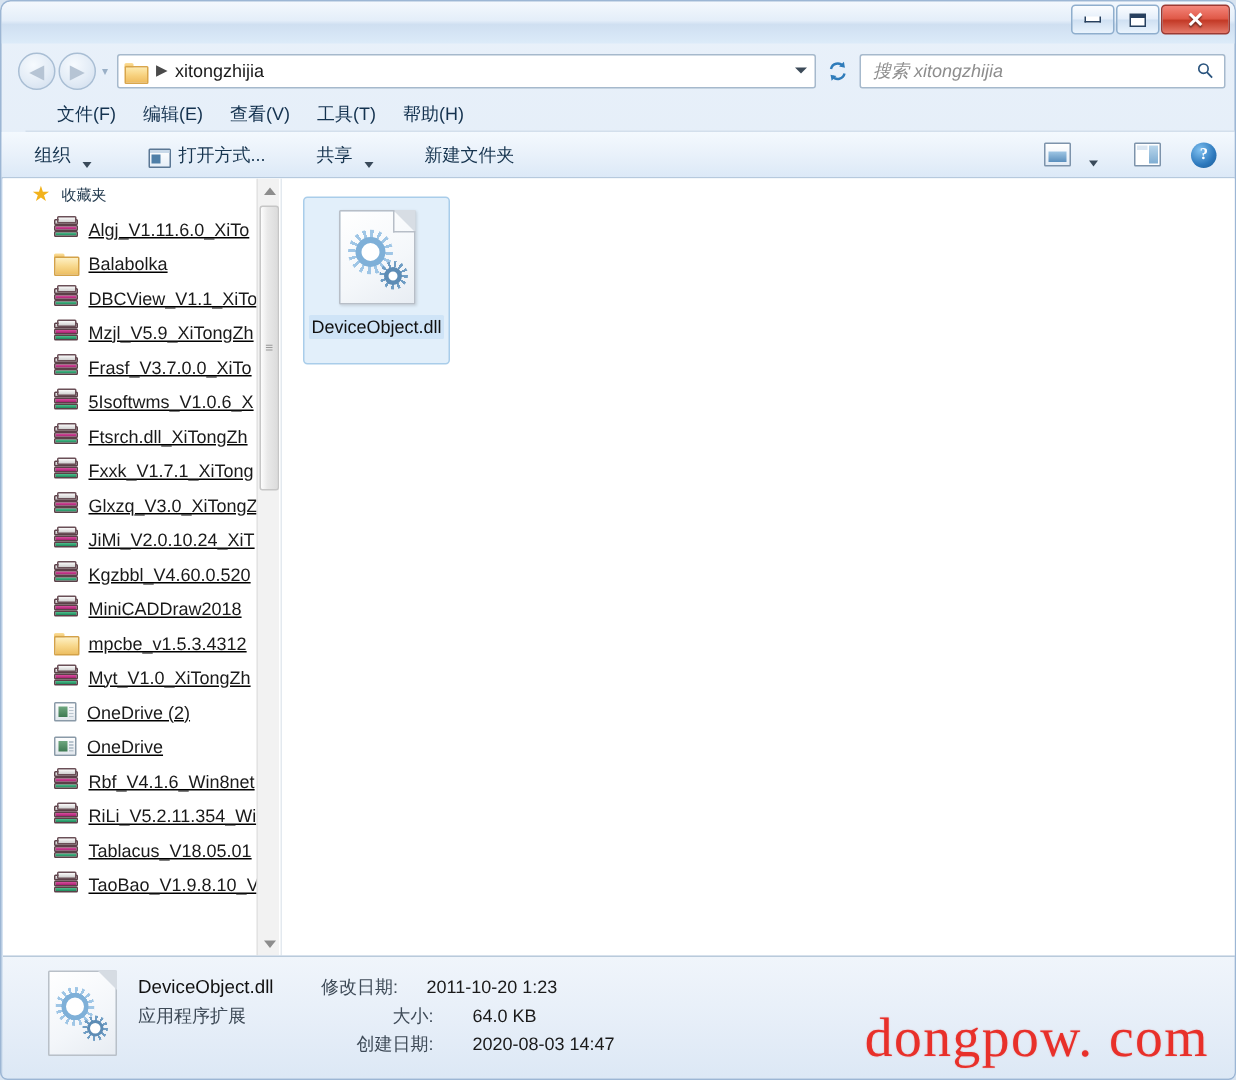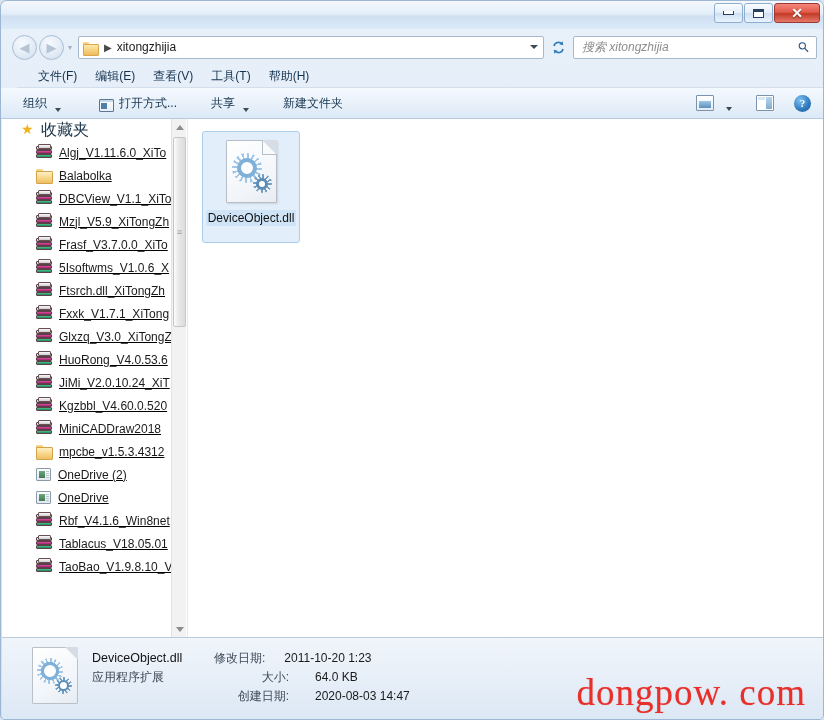--- a/index.html
+++ b/index.html
@@ -177,21 +177,21 @@
   }
   .sidebar {
     width: 186px; height: 518px; background: #fff;
     border-right: 1px solid #e3e9ef;
     position: relative; overflow: hidden;
   }
   .sb-list { position: absolute; left:0; top:0; width: 172px; }
   .sb-header {
     display: flex; align-items: center; height: 22px; padding-left: 19px; gap: 6px;
   }
-  .sb-header .lbl { font-size: 16px; color: #1b3348; font-weight: normal; }
+  .sb-header .lbl { font-size: 10px; color: #1b3348; font-weight: normal; }
   .star {
     width: 14px; height: 14px; position: relative; flex:0 0 auto;
     color: #f2b21c; font-size: 14px; line-height: 13px;
   }
   .sb-item {
     display: flex; align-items: center; height: 23px; padding-left: 34px; gap: 7px;
     white-space: nowrap; overflow: hidden; text-decoration: underline;
   }
   .sb-item .lbl { font-size: 12px; color: #1a1a1a; }
 
@@ -549,28 +549,20 @@
               <i></i>
             </span>
           <span class="lbl">Glxzq_V3.0_XiTongZ</span>
         </div>
         <div class="sb-item">
           <span class="ico-rar">
               <i></i>
               <i></i>
               <i></i>
             </span>
-          <span class="lbl">HuoRong_V4.0.53.6</span>
-        </div>
-        <div class="sb-item">
-          <span class="ico-rar">
-              <i></i>
-              <i></i>
-              <i></i>
-            </span>
           <span class="lbl">JiMi_V2.0.10.24_XiT</span>
         </div>
         <div class="sb-item">
           <span class="ico-rar">
               <i></i>
               <i></i>
               <i></i>
             </span>
           <span class="lbl">Kgzbbl_V4.60.0.520</span>
         </div>
@@ -580,34 +572,50 @@
               <i></i>
               <i></i>
             </span>
           <span class="lbl">MiniCADDraw2018</span>
         </div>
         <div class="sb-item">
           <span class="ico-folder"></span>
           <span class="lbl">mpcbe_v1.5.3.4312</span>
         </div>
         <div class="sb-item">
+          <span class="ico-rar">
+              <i></i>
+              <i></i>
+              <i></i>
+            </span>
+          <span class="lbl">Myt_V1.0_XiTongZh</span>
+        </div>
+        <div class="sb-item">
           <span class="ico-drive"></span>
           <span class="lbl">OneDrive (2)</span>
         </div>
         <div class="sb-item">
           <span class="ico-drive"></span>
           <span class="lbl">OneDrive</span>
         </div>
         <div class="sb-item">
           <span class="ico-rar">
               <i></i>
               <i></i>
               <i></i>
             </span>
           <span class="lbl">Rbf_V4.1.6_Win8net</span>
+        </div>
+        <div class="sb-item">
+          <span class="ico-rar">
+              <i></i>
+              <i></i>
+              <i></i>
+            </span>
+          <span class="lbl">RiLi_V5.2.11.354_Wi</span>
         </div>
         <div class="sb-item">
           <span class="ico-rar">
               <i></i>
               <i></i>
               <i></i>
             </span>
           <span class="lbl">Tablacus_V18.05.01</span>
         </div>
         <div class="sb-item">

